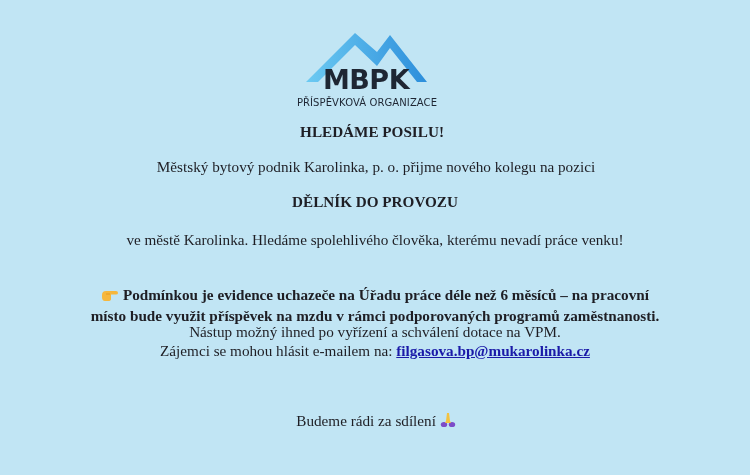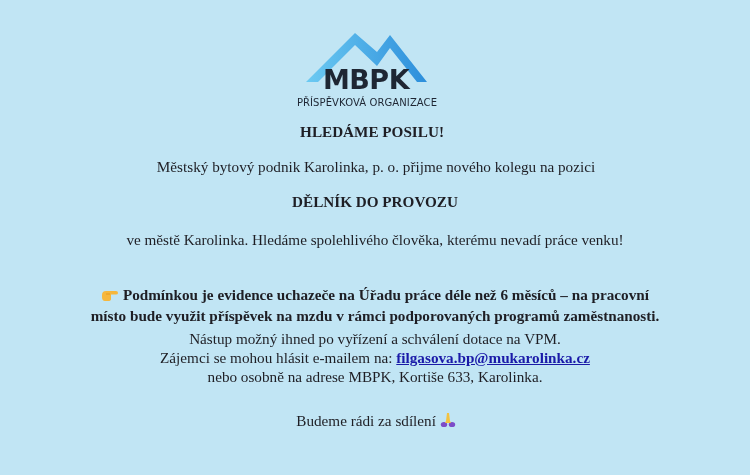--- a/index.html
+++ b/index.html
@@ -63,21 +63,21 @@
       font-weight: bold;
       margin: 0;
       height: 18px;
     }
     p { margin: 1px; }
     .h1 { position: absolute; top: 3px; left: 0; width: 744px; }
     .intro { position: absolute; top: 37px; left: 0; width: 750px; }
     .h2 { position: absolute; top: 73px; left: 0; width: 750px; }
     .desc { position: absolute; top: 110px; left: 0; width: 750px; }
     .cond { position: absolute; top: 165px; left: 0; width: 750px; font-weight: bold; }
-    .contact { position: absolute; top: 209px; left: 0; width: 750px; }
+    .contact { position: absolute; top: 202px; left: 0; width: 750px; }
     .share { position: absolute; top: 291px; left: 0; width: 750px; }
     a.email {
       color: #1a1aa8;
       font-weight: bold;
       text-decoration: underline;
     }
     .emoji {
       display: inline-block;
       vertical-align: -2px;
     }
@@ -121,21 +121,20 @@
       <span>Podmínkou je evidence uchazeče na Úřadu práce déle než 6 měsíců – na pracovní</span>
     </p>
     <p>místo bude využit příspěvek na mzdu v rámci podporovaných programů zaměstnanosti.</p>
   </div>
 
   <div class="contact">
     <p>Nástup možný ihned po vyřízení a schválení dotace na VPM.</p>
     <p>
       <span>Zájemci se mohou hlásit e-mailem na: </span><a class="email">filgasova.bp@mukarolinka.cz</a>
     </p>
-    <p>nebo osobně na adrese MBPK, Kortiše 633, Karolinka.</p>
   </div>
 
   <p class="share">
     <span>Budeme rádi za sdílení</span>
     <span class="emoji">
       <svg width="16" height="16" viewBox="0 0 16 16">
         <path d="M7,1 L9,1 L10,9 L6,9 Z" fill="#f3c23f"></path>
         <ellipse cx="4" cy="12.5" rx="3.2" ry="2.6" fill="#7c4cc8"></ellipse>
         <ellipse cx="12" cy="12.5" rx="3.2" ry="2.6" fill="#7c4cc8"></ellipse>
         <path d="M6,9 L10,9 L11,11 L5,11 Z" fill="#f3c23f"></path>

